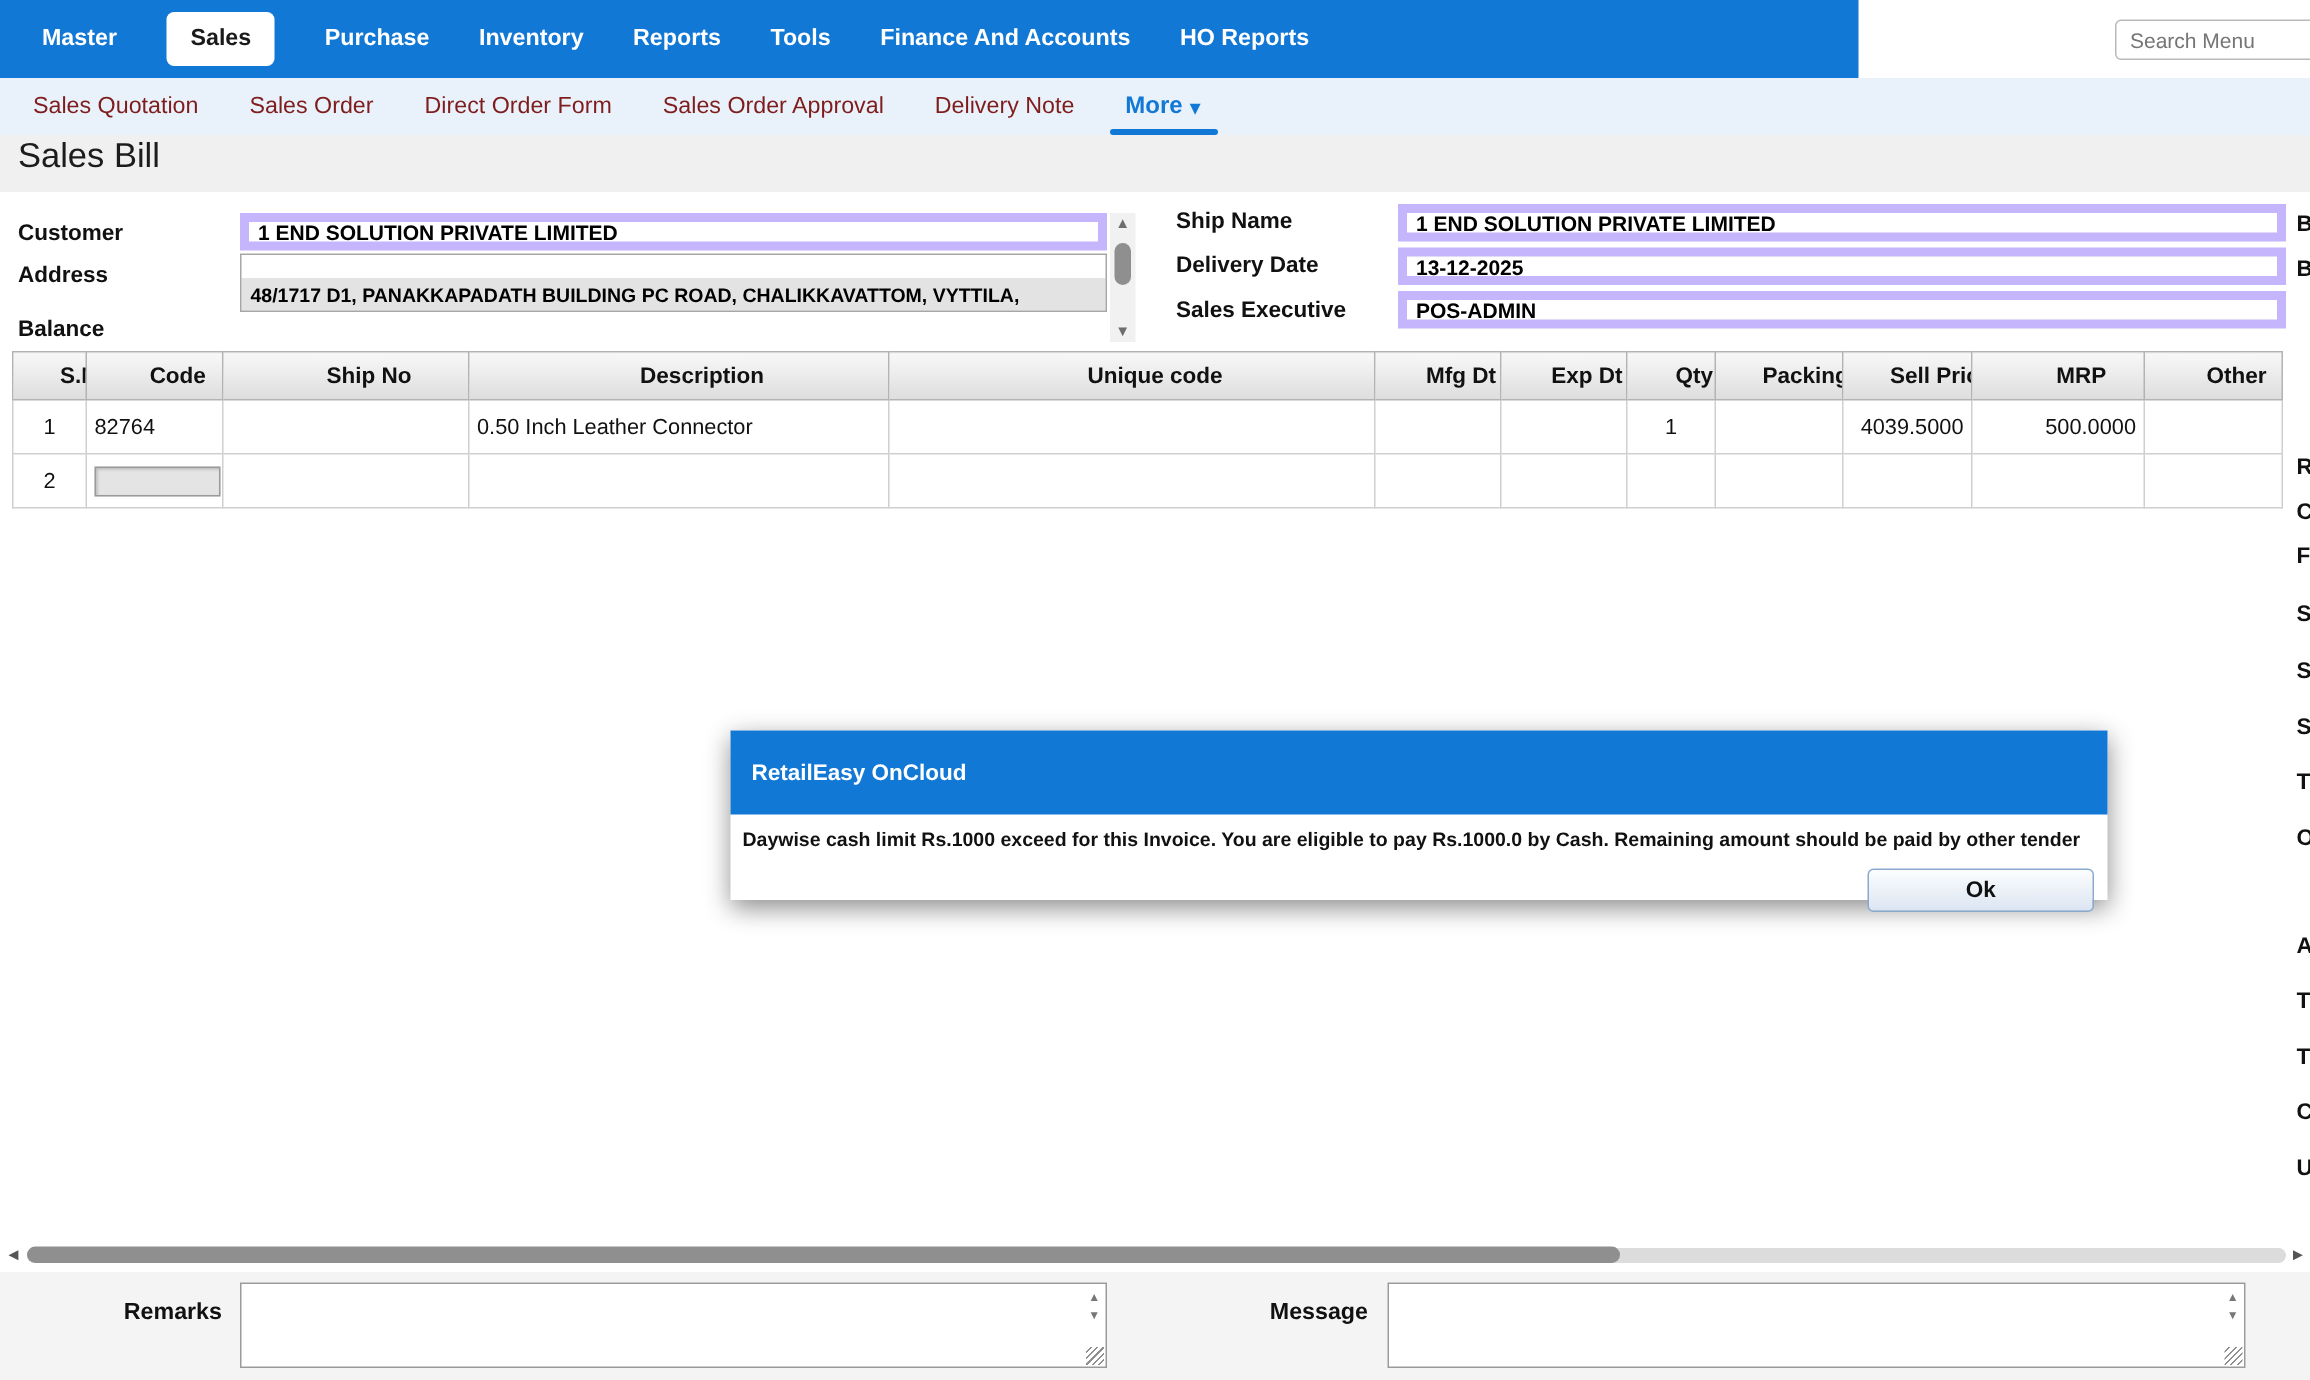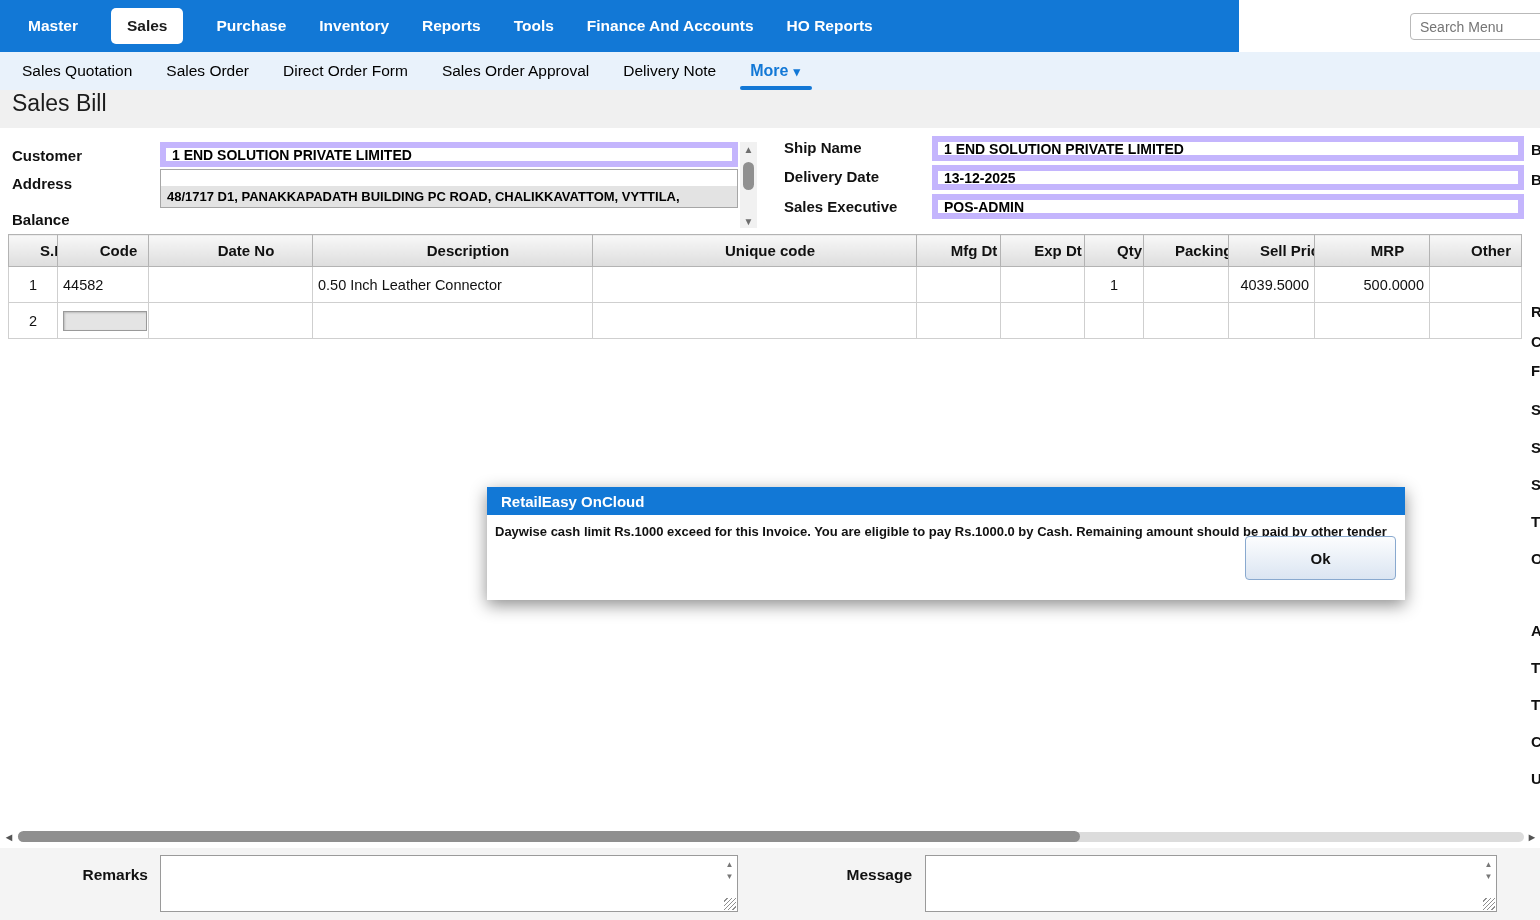--- a/index.html
+++ b/index.html
@@ -11,21 +11,21 @@
             display:flex; align-items:center; gap:33px; padding-left:28px; }
   .topnav-item { color:#fff; font-weight:700; font-size:15.5px; white-space:nowrap; cursor:pointer; }
   .topnav-item.active { background:#fff; color:#1a1a1a; padding:9px 16px; border-radius:5px; }
   .search-input { position:absolute; left:1410px; top:13px; width:148px; height:27px;
                   border:1px solid #b9b9b9; border-radius:4px; padding:0 9px; font-size:14px;
                   color:#555; font-family:inherit; outline:none; background:#fff; }
 
   
   .subnav { position:absolute; top:52px; left:0; width:1540px; height:38px; background:#e9f2fb;
             display:flex; align-items:center; gap:34px; padding-left:22px; }
-  .subnav-item { font-size:15.5px; color:#000000; white-space:nowrap; cursor:pointer; }
+  .subnav-item { font-size:15.5px; color:#7f1d1d; white-space:nowrap; cursor:pointer; }
   .subnav-more { color:#1278d6; font-weight:700; position:relative; height:100%;
                  display:flex; align-items:center; gap:5px; cursor:pointer; }
   .subnav-more .underline { position:absolute; left:-10px; right:-12px; bottom:0; height:4px;
                  background:#1278d6; border-radius:2px; }
   .caret { font-size:13px; line-height:1; }
 
   
   .titlebar { position:absolute; top:90px; left:0; width:1540px; height:38px; background:#f0f0f0;
               display:flex; padding-left:12px; font-size:23px; color:#1c1c1c; }
 
@@ -53,25 +53,25 @@
              font-size:15px; font-weight:700; color:#111; overflow:hidden; white-space:nowrap;padding-left:31px; }
   .grid td { height:36px; border:1px solid #cfcfcf; font-size:14.5px; color:#111; background:#fff;
              padding:0 5px; overflow:hidden; white-space:nowrap; }
   .ta-c { text-align:center; } .ta-r { text-align:right; } .ta-l { text-align:left; }
   .cell-input { width:84px; height:20px; background:#e4e4e4; border:1px solid #9a9a9a;
                 box-shadow:inset 1px 1px 2px rgba(0,0,0,.18); }
 
   
   .dialog { position:absolute; left:487px; top:487px; width:918px; height:113px; background:#fff;
             box-shadow:0 5px 16px rgba(0,0,0,.45); z-index:50; }
-  .dialog-header { height:28px; background:#1278d6; color:#fff; font-weight:700; font-size:15px;
+  .dialog-header { height:56px; background:#1278d6; color:#fff; font-weight:700; font-size:15px;
                    display:flex; align-items:center; padding-left:14px; }
   .dialog-body { position:relative; height:73px; }
   .dialog-msg { padding:9px 8px 0; font-weight:700; font-size:13px; color:#111; white-space:nowrap; overflow:hidden; }
-  .ok-btn { position:absolute; right:9px; bottom:8px; width:151px; height:44px;
+  .ok-btn { position:absolute; right:9px; bottom:8px; width:151px; height:29px;
             background:linear-gradient(#fcfdfe,#dbe5f2); border:1px solid #89a9cf; border-radius:4px;
             font-weight:700; font-size:15px; font-family:inherit; color:#111; cursor:pointer; }
 
   
   .hscroll { position:absolute; left:0; top:829px; width:1540px; height:16px; }
   .hscroll .track { position:absolute; left:18px; right:16px; top:3px; height:10px; background:#dcdcdc; border-radius:5px; }
   .hscroll .thumb { position:absolute; left:18px; top:2px; width:1062px; height:11px; background:#8f8f8f;
                     border-radius:6px; cursor:grab; }
   .hscroll .arr { position:absolute; top:1px; width:14px; height:14px; color:#555; font-size:11px;
                   display:flex; align-items:center; justify-content:center; cursor:pointer; }
@@ -165,36 +165,36 @@
           <col style="width:59px">
         <col style="width:85px">
           <col style="width:86px">
           <col style="width:115px">
           <col style="width:92px">
       </colgroup>
       <thead>
         <tr>
           <th>S.No</th>
           <th>Code</th>
-          <th>Date No</th>
+          <th>Ship No</th>
           <th>Description</th>
           <th>Unique code</th>
           <th>Mfg Dt</th>
           <th>Exp Dt</th>
           <th>Qty</th>
           <th>Packing</th>
           <th>Sell Price</th>
           <th>MRP</th>
           <th>Other</th>
         </tr>
       </thead>
       <tbody>
         <tr>
           <td class="ta-c">1</td>
-          <td class="ta-l">44582</td>
+          <td class="ta-l">82764</td>
           <td class="ta-l"></td>
           <td class="ta-l">0.50 Inch Leather Connector</td>
           <td class="ta-l"></td>
           <td class="ta-c"></td>
           <td class="ta-c"></td>
           <td class="ta-c">1</td>
           <td class="ta-c"></td>
           <td class="ta-r">4039.5000</td>
           <td class="ta-r">500.0000</td>
           <td class="ta-l"></td>

